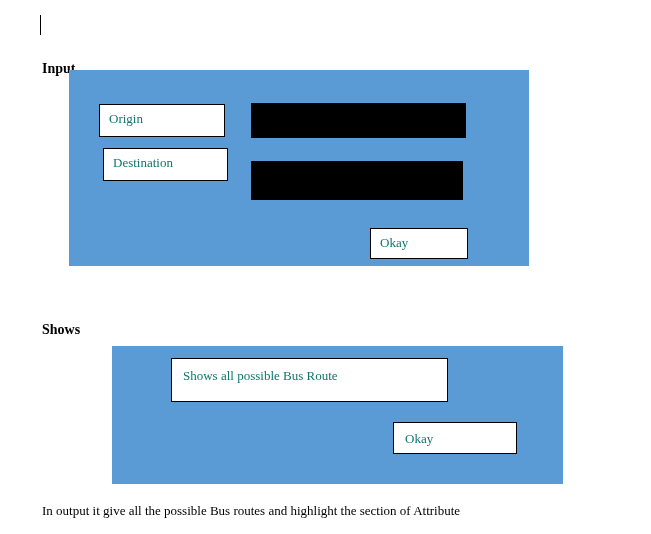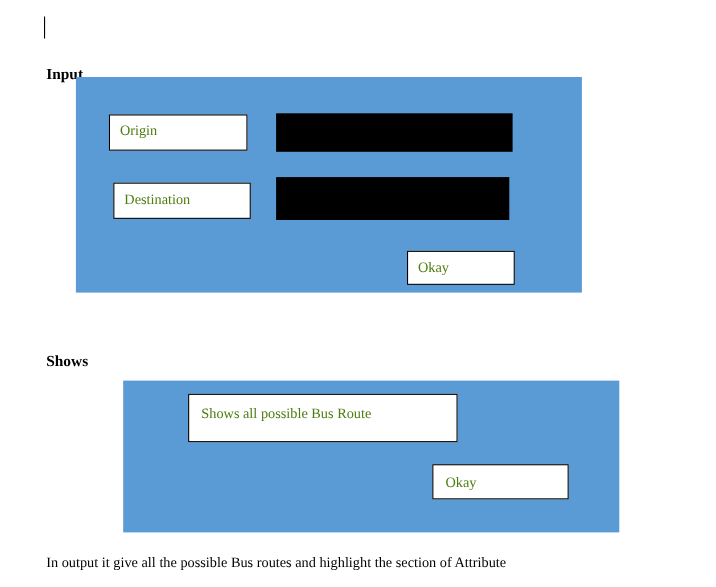--- a/index.html
+++ b/index.html
@@ -58,50 +58,50 @@
   }
 
   .field-box {
     position: absolute;
     background: #ffffff;
     border: 1px solid #000000;
     box-sizing: border-box;
     font-family: "Liberation Serif", "DejaVu Serif", serif;
     font-size: 13px;
     line-height: 15px;
-    color: #4d7c0f;
+    color: #0f766e;
     padding: 6px 0 0 9px;
     white-space: nowrap;
   }
 
   #origin-label-box {
     left: 99px;
     top: 104px;
     width: 126px;
     height: 33px;
   }
 
   #destination-label-box {
     left: 103px;
-    top: 166px;
+    top: 148px;
     width: 125px;
     height: 33px;
   }
 
   #okay-button-input {
     left: 370px;
     top: 228px;
     width: 98px;
     height: 31px;
   }
 
   #result-box {
     left: 171px;
     top: 358px;
-    width: 245px;
+    width: 277px;
     height: 44px;
     padding-top: 9px;
     padding-left: 11px;
   }
 
   #okay-button-output {
     left: 393px;
     top: 422px;
     width: 124px;
     height: 32px;

